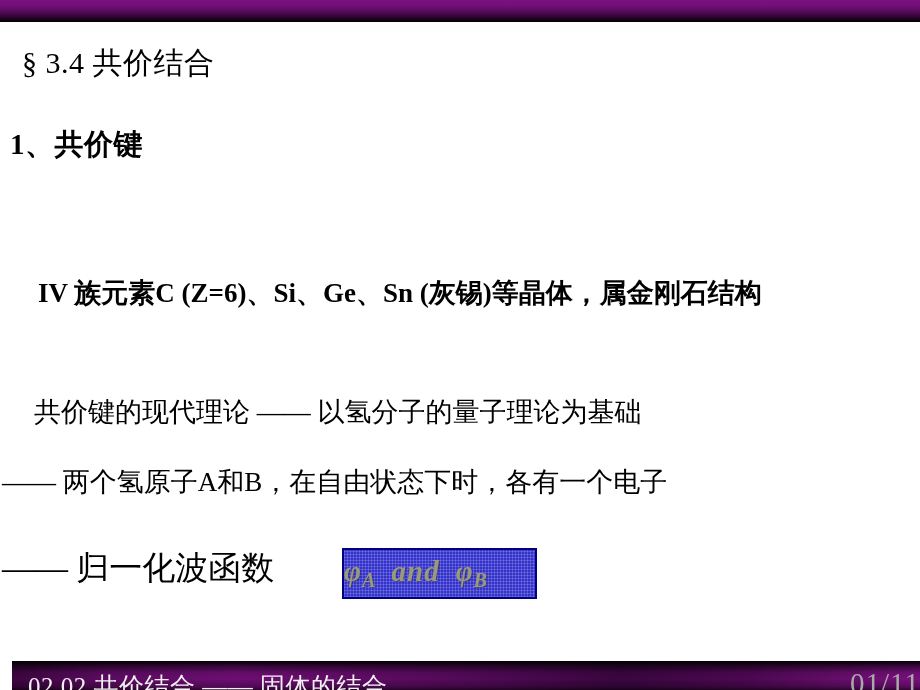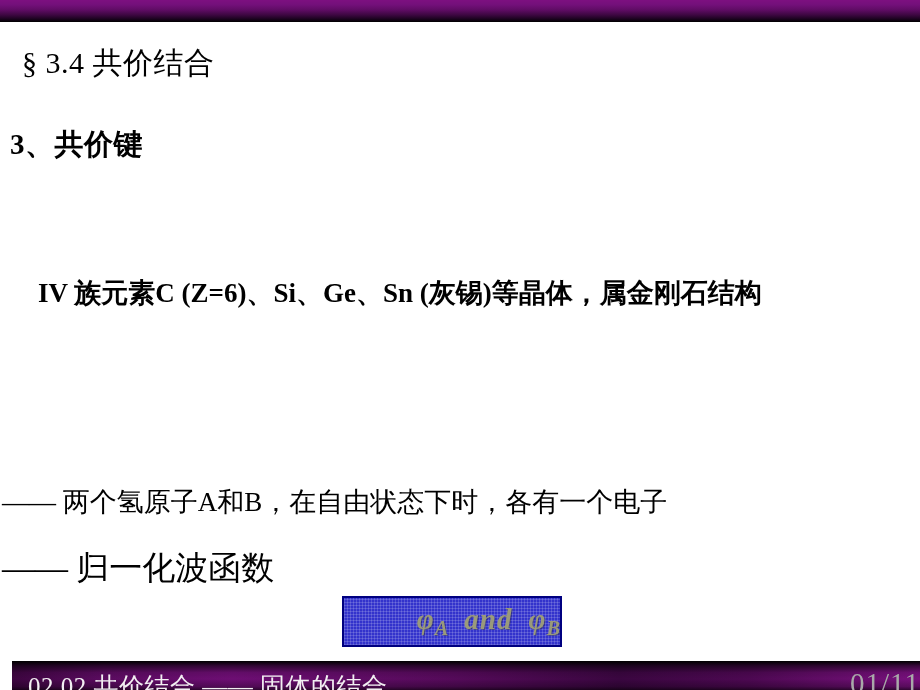--- a/index.html
+++ b/index.html
@@ -91,51 +91,49 @@
     top: 375px;
     font-size: 27px;
     font-weight: normal;
   }
 
   .l-p4 {
     left: 2px;
     top: 445px;
     font-size: 27px;
     font-weight: normal;
-    margin-top: 20px;
   }
 
   .l-p5 {
     left: 2px;
     top: 528px;
     font-size: 33px;
     font-weight: normal;
   }
 
   
   .formula-box {
     position: absolute;
     left: 342px;
     top: 548px;
-    width: 220px;
+    width: 195px;
     height: 51px;
     background-color: #3333cc;
     background-image:
       repeating-linear-gradient(0deg,
         rgba(255,255,255,0.16) 0px, rgba(255,255,255,0.16) 1px,
         rgba(0,0,0,0) 1px, rgba(0,0,0,0) 3px),
       repeating-linear-gradient(90deg,
         rgba(255,255,255,0.16) 0px, rgba(255,255,255,0.16) 1px,
         rgba(0,0,0,0) 1px, rgba(0,0,0,0) 3px);
     border: 2px solid #000080;
     box-sizing: border-box;
     display: flex;
     align-items: center;
-    justify-content: flex-end;
-    margin-top: 48px;
+    justify-content: flex-start;
   }
   .formula-text {
     font-family: "Liberation Serif", "DejaVu Serif", serif;
     font-style: italic;
     font-weight: bold;
     font-size: 29px;
     color: #9a9a7a;
     text-shadow: 1px 1px 0 rgba(40,40,20,0.35);
     white-space: nowrap;
     letter-spacing: 1px;
@@ -198,25 +196,26 @@
 <body>
 
 <div class="slide">
 
   <div class="top-banner"></div>
 
   <div class="content">
 
     <div class="line l-title">§ 3.4 共价结合</div>
 
-    <div class="line l-head">3、共价键</div>
+    <div class="line l-head">1、共价键</div>
 
 
     <div class="line l-p2">IV 族元素C (Z=6)、Si、Ge、Sn (灰锡)等晶体，属金刚石结构</div>
 
+    <div class="line l-p3">共价键的现代理论 —— 以氢分子的量子理论为基础</div>
 
     <div class="line l-p4">—— 两个氢原子A和B，在自由状态下时，各有一个电子</div>
 
     <div class="line l-p5">—— 归一化波函数</div>
 
   </div>
 
   <div class="formula-box">
     <span class="formula-text"><span>φ</span><sub>A</sub><span class="sp"></span><span>and</span><span class="sp"></span><span>φ</span><sub>B</sub></span>
   </div>

